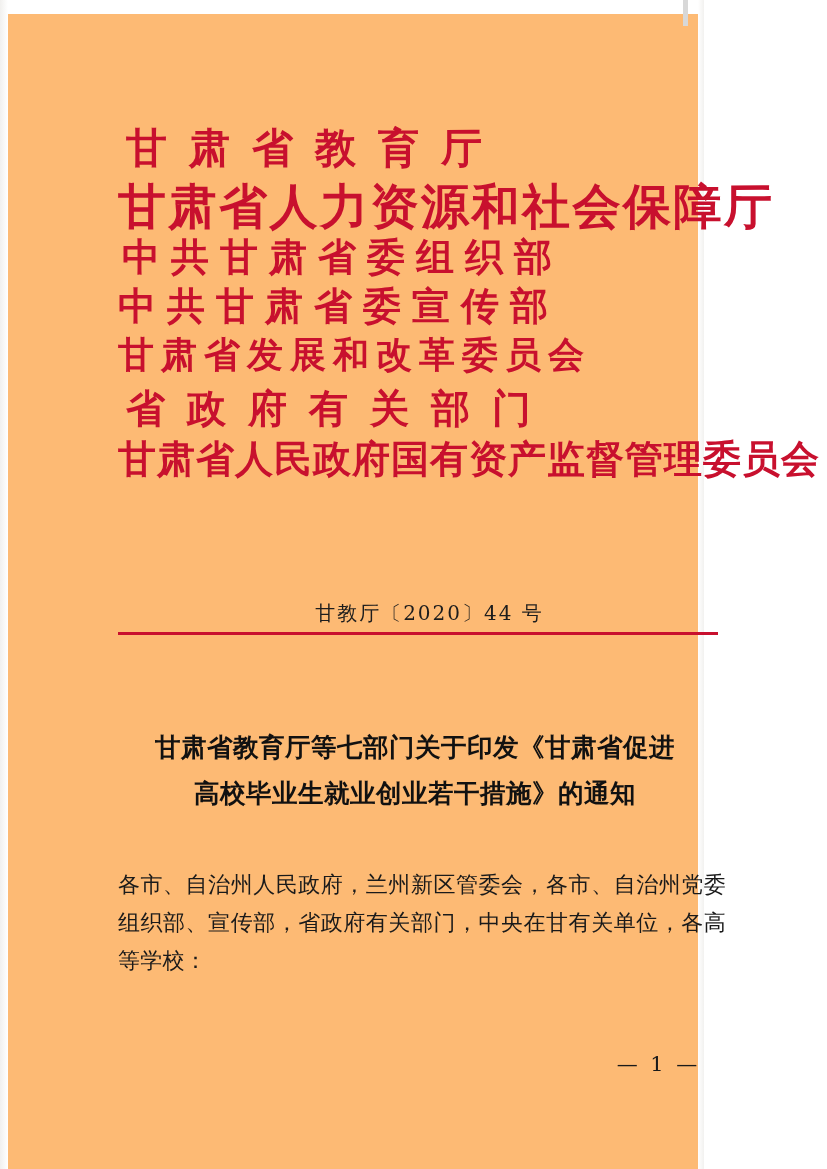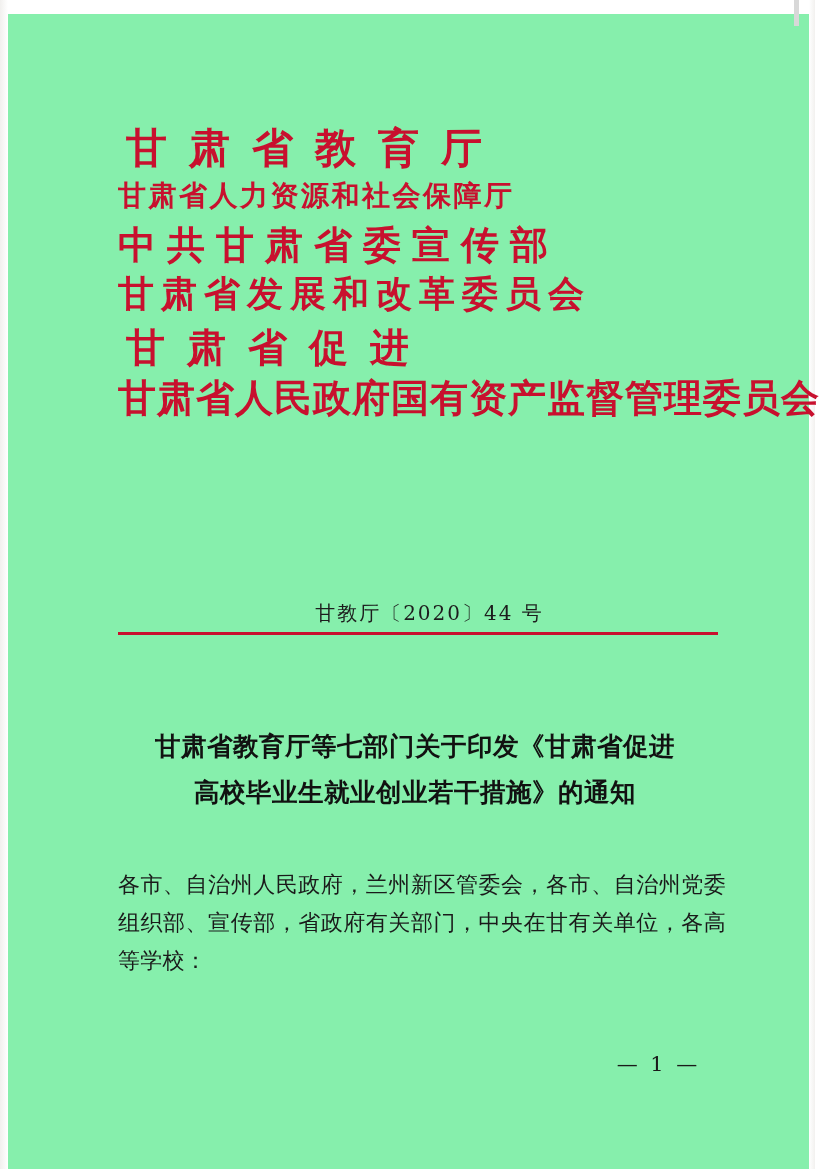--- a/index.html
+++ b/index.html
@@ -8,23 +8,23 @@
   }
   body {
     width: 827px;
     height: 1169px;
     background: #ffffff;
     font-family: "Liberation Serif", serif;
     overflow: hidden;
   }
   .page {
     position: relative;
-    width: 815px;
+    width: 704px;
     height: 1169px;
-    background: #86efac;
+    background: #fdba74;
     box-sizing: border-box;
   }
   
   .scan-edge-top {
     position: absolute;
     top: 0; left: 0; right: 0;
     height: 14px;
     background: #ffffff;
   }
   .scan-mark {
@@ -70,23 +70,23 @@
     white-space: nowrap;
     line-height: 1.0;
   }
   .lh1 {
     font-size: 41px;
     letter-spacing: 22px;
     margin-bottom: 13px;
     padding-left: 8px;
   }
   .lh2 {
-    font-size: 28px;
+    font-size: 48px;
     letter-spacing: 2.5px;
-    margin-bottom: 16px;
+    margin-bottom: 8px;
   }
   .lh3 {
     font-size: 38px;
     letter-spacing: 11px;
     margin-bottom: 11px;
     padding-left: 4px;
   }
   .lh4 {
     font-size: 38px;
     letter-spacing: 11px;
@@ -137,21 +137,21 @@
     height: 3px;
     background: #c8102e;
   }
 
   .title {
     position: absolute;
     top: 724px;
     left: 106px;
     width: 618px;
     text-align: center;
-    font-family: Liberation Serif, serif;
+    font-family: Liberation Sans, sans-serif;
     font-weight: 700;
     font-size: 25.5px;
     line-height: 46px;
     letter-spacing: 0.5px;
     color: #111111;
   }
 
   .body-text {
     position: absolute;
     top: 866px;
@@ -191,25 +191,26 @@
 <div class="page">
 
   <div class="scan-edge-top"></div>
   <div class="scan-mark"></div>
   <div class="scan-edge-left"></div>
   <div class="scan-edge-right"></div>
 
   <div class="letterhead">
     <div class="lh-line lh1">甘肃省教育厅</div>
     <div class="lh-line lh2">甘肃省人力资源和社会保障厅</div>
+    <div class="lh-line lh3">中共甘肃省委组织部</div>
     <div class="lh-row">
       <div class="lh-line lh4">中共甘肃省委宣传部</div>
     </div>
     <div class="lh-line lh5">甘肃省发展和改革委员会</div>
-    <div class="lh-line lh6">甘肃省促进</div>
+    <div class="lh-line lh6">省政府有关部门</div>
     <div class="lh-line lh7">甘肃省人民政府国有资产监督管理委员会</div>
   </div>
 
   <div class="doc-number">甘教厅〔2020〕44 号</div>
 
   <div class="red-rule"></div>
 
   <div class="title">
     <div>甘肃省教育厅等七部门关于印发《甘肃省促进</div>
     <div>高校毕业生就业创业若干措施》的通知</div>

